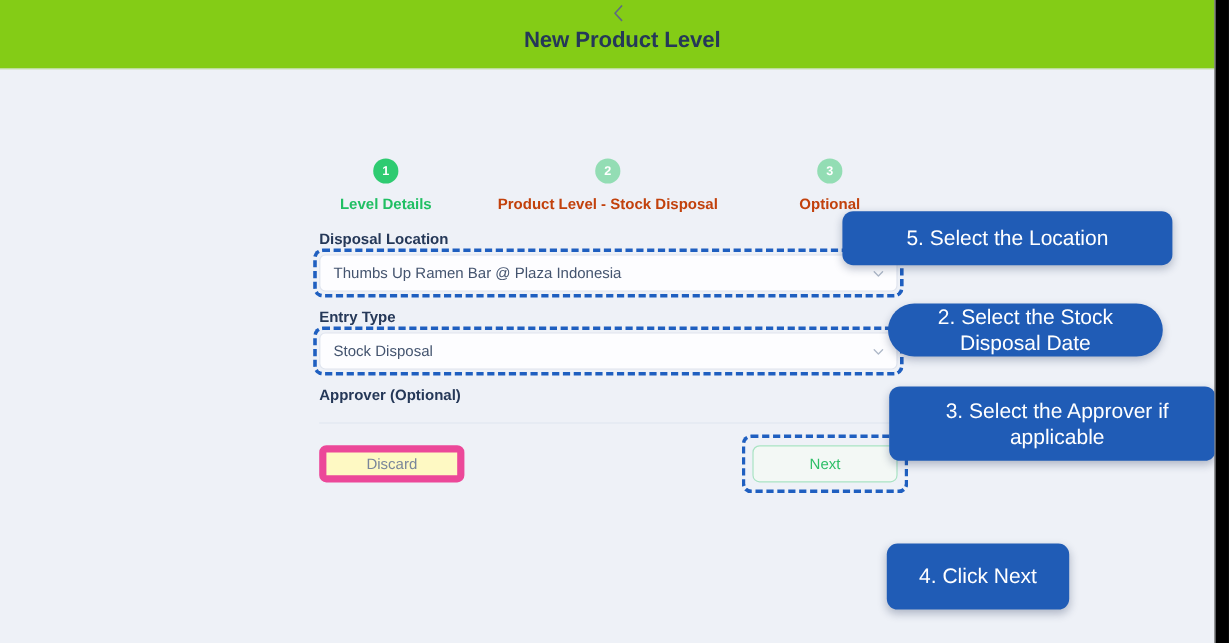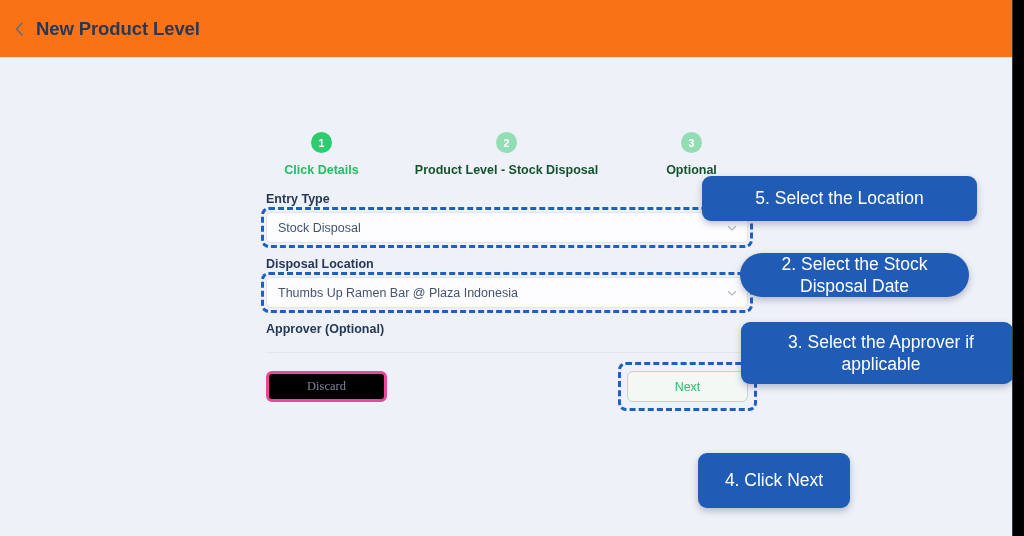--- a/index.html
+++ b/index.html
@@ -18,25 +18,26 @@
     height: 536px;
     background: #eef1f7;
     border-right: 1px solid #3b3b3b;
     overflow: hidden;
   }
 
   
   .app-header {
     position: relative;
     height: 58px;
-    background: #f97316;
-    display: flex;
-    align-items: center;
-    padding-left: 8px;
+    background: #84cc16;
+    display: flex;
+    align-items: center;
+    padding-left: 25px;
     border-bottom: 1px solid #e3e8f0;
+    flex-direction: column;
   }
   .back-btn {
     width: 22px; height: 22px;
     display: flex; align-items: center; justify-content: center;
     cursor: pointer;
     margin-right: 6px;
   }
   .back-btn svg { display: block; }
   .page-title {
     font-size: 18.5px;
@@ -80,21 +81,21 @@
     margin-bottom: 10px;
   }
   .step-circle.active   { background: #2ecb71; }
   .step-circle.inactive { background: #93ddb4; }
   .step-label {
     font-size: 12.5px;
     font-weight: bold;
     white-space: nowrap;
   }
   .step-label.active   { color: #20bf63; }
-  .step-label.inactive { color: #14532d; }
+  .step-label.inactive { color: #c2410c; }
 
   
   .form {
     position: absolute;
     top: 134px;
     left: 266px;
     width: 482px;
   }
   .field { margin-bottom: 14px; position: relative; }
   .field-label {
@@ -161,24 +162,23 @@
     height: 31px;
     width: 121px;
     border-radius: 6px;
     display: flex;
     align-items: center;
     justify-content: center;
     font-size: 12.5px;
     cursor: pointer;
   }
   .btn-discard {
-    background: #000000;
-    border: 3px solid #ec4899;
+    background: #fef9c3;
+    border: 6px solid #ec4899;
     color: #7a869a;
-    font-family: Liberation Serif, serif;
   }
   .btn-next-wrap { position: relative; }
   .btn-next {
     background: #f3f8f5;
     border: 1px solid #a9e3c3;
     color: #2ebf68;
   }
   .ring-next {
     left: -9px; right: -9px; top: -9px; bottom: -9px;
   }
@@ -197,21 +197,21 @@
     justify-content: center;
     padding: 9px 16px;
     box-shadow: 0 3px 7px rgba(20,40,80,0.28);
     z-index: 10;
   }
   .callout b { font-weight: normal; }
 
   .callout-1 { left: 702px; top: 176px; width: 275px; height: 45px; }
   .callout-2 { left: 740px; top: 253px; width: 229px; height: 44px; border-radius: 24px; }
   .callout-3 { left: 741px; top: 322px; width: 272px; height: 62px; padding-left: 24px; }
-  .callout-4 { left: 698px; top: 453px; width: 152px; height: 55px; }
+  .callout-4 { left: 739px; top: 453px; width: 152px; height: 55px; }
 </style>
 </head>
 <body>
 
 <div class="screen">
 
   <div class="app-header">
     <div class="back-btn">
       <span>
         <svg width="13" height="16" viewBox="0 0 13 16" fill="none">
@@ -220,64 +220,64 @@
       </span>
     </div>
     <div class="page-title">New Product Level</div>
   </div>
 
   <div class="body-area">
 
     <div class="stepper">
       <div class="step step-1">
         <div class="step-circle active">1</div>
-        <div class="step-label active">Click Details</div>
+        <div class="step-label active">Level Details</div>
       </div>
       <div class="step step-2">
         <div class="step-circle inactive">2</div>
         <div class="step-label inactive">Product Level - Stock Disposal</div>
       </div>
       <div class="step step-3">
         <div class="step-circle inactive">3</div>
         <div class="step-label inactive">Optional</div>
       </div>
     </div>
 
     <div class="form">
+
+      <div class="field">
+        <label class="field-label">Disposal Location</label>
+        <div style="position:relative;">
+          <div class="control">
+            <span>Thumbs Up Ramen Bar @ Plaza Indonesia</span>
+            <span class="end-icon">
+              <svg width="12" height="12" viewBox="0 0 12 12" fill="none">
+                <path d="M2.5 4.5 L6 8 L9.5 4.5" stroke="#aeb8c8" stroke-width="1.1" stroke-linecap="round" stroke-linejoin="round"></path>
+              </svg>
+            </span>
+          </div>
+          <div class="ring ring-location"></div>
+        </div>
+      </div>
 
       <div class="field">
         <label class="field-label">Entry Type</label>
         <div style="position:relative;">
           <div class="control">
             <span>Stock Disposal</span>
             <span class="end-icon">
               <svg width="12" height="12" viewBox="0 0 12 12" fill="none">
                 <path d="M2.5 4.5 L6 8 L9.5 4.5" stroke="#aeb8c8" stroke-width="1.1" stroke-linecap="round" stroke-linejoin="round"></path>
               </svg>
             </span>
           </div>
           <div class="ring ring-entry"></div>
         </div>
       </div>
 
-      <div class="field">
-        <label class="field-label">Disposal Location</label>
-        <div style="position:relative;">
-          <div class="control">
-            <span>Thumbs Up Ramen Bar @ Plaza Indonesia</span>
-            <span class="end-icon">
-              <svg width="12" height="12" viewBox="0 0 12 12" fill="none">
-                <path d="M2.5 4.5 L6 8 L9.5 4.5" stroke="#aeb8c8" stroke-width="1.1" stroke-linecap="round" stroke-linejoin="round"></path>
-              </svg>
-            </span>
-          </div>
-          <div class="ring ring-location"></div>
-        </div>
-      </div>
-
 
       <div class="field">
         <label class="field-label">Approver (Optional)</label>
       </div>
 
     </div>
 
     <div class="divider"></div>
 
     <div class="actions">

